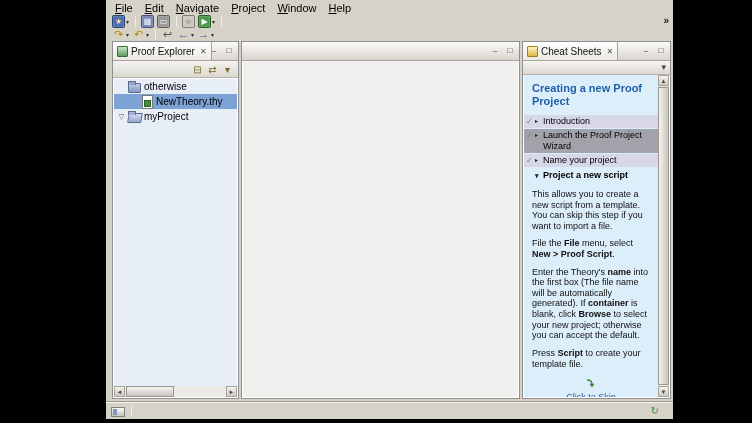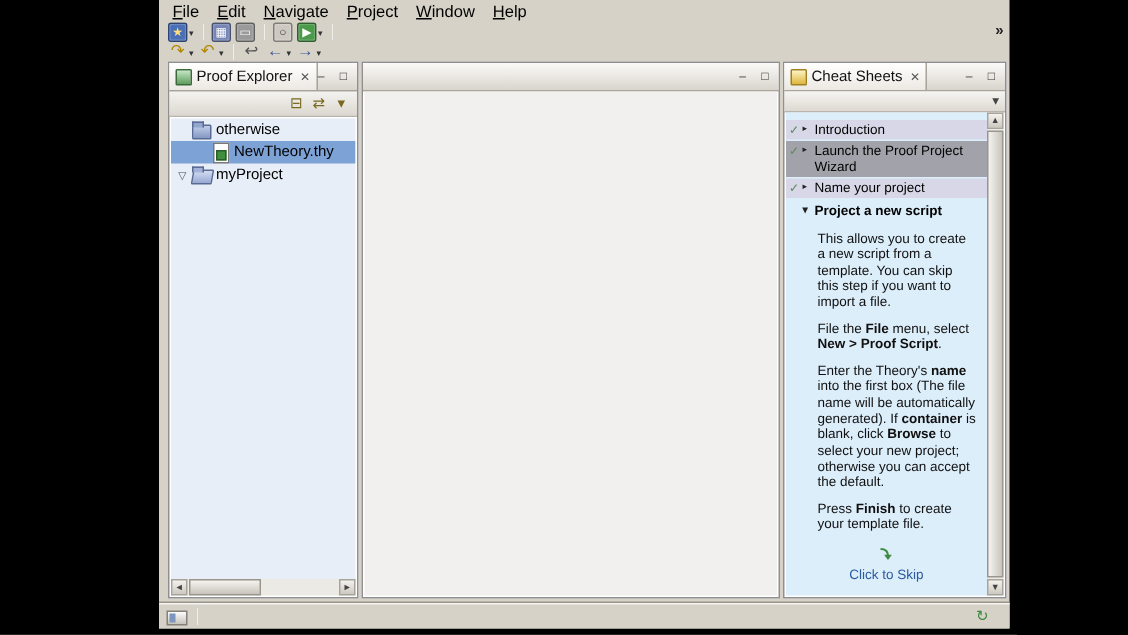--- a/index.html
+++ b/index.html
@@ -103,21 +103,21 @@
   .steps { margin-top:5px; }
   .step-row { display:flex; align-items:flex-start; padding:1px 2px; font-size:9px;
               background:var(--step-row,#d7d7e8); margin-bottom:1px; }
   .step-row.step-hl { background:var(--step-highlight,#a2a2aa); }
   .step-row.step-current { background:transparent; font-weight:bold; margin-top:2px; }
   .step-check { width:9px; color:var(--check,#5a8a5a); font-size:8px; flex:none;
                 line-height:11px; }
   .step-arrow { width:8px; font-size:6px; color:#222; flex:none; line-height:11px; }
   .step-current .step-arrow { font-size:7px; }
   .step-label { flex:1; line-height:1.2; color:#000; }
-  .cs-para { padding:0 7px 0 21px; margin-top:7px; font-size:9px; line-height:1.18;
+  .cs-para { padding:0 7px 0 8px; margin-top:7px; font-size:9px; line-height:1.18;
              color:#101010; }
   .skip { margin-top:9px; display:flex; align-items:center; justify-content:center;
           gap:4px; font-size:9px; color:var(--link,#2a5aa0);flex-direction:column; }
   .cs-vscroll { position:absolute; top:33px; right:1px; bottom:1px; width:11px;
                 background:#eceae4; display:flex; flex-direction:column; }
   .cs-vscroll .scroll-arrow { width:11px; height:11px; }
   .vthumb { flex:1; margin:1px 0; background:linear-gradient(90deg,#f6f4f0,#c8c4bc);
             border:1px solid #9a968e; }
 
   
@@ -257,20 +257,21 @@
           </div>
           <div class="win-btns">
             <span class="win-btn">–</span>
             <span class="win-btn">□</span>
           </div>
         </div>
         <div class="cs-menurow">
           <span class="view-menu">▾</span>
         </div>
         <div class="cs-content">
+          <div class="cs-heading">Creating a new Proof Project</div>
           <div class="steps">
               <div class="step-row">
                 <span class="step-check">✓</span>
                 <span class="step-arrow">▸</span>
                 <span class="step-label">Introduction</span>
               </div>
               <div class="step-row step-hl">
                 <span class="step-check">✓</span>
                 <span class="step-arrow">▸</span>
                 <span class="step-label">Launch the Proof Project Wizard</span>
@@ -283,21 +284,21 @@
               <div class="step-row step-current">
                 <span class="step-check"></span>
                 <span class="step-arrow">▾</span>
                 <span class="step-label">Project a new script</span>
               </div>
             </div>
           <div>
               <p class="cs-para"><span>This allows you to create a new script from a template. You can skip this step if you want to import a file.</span></p>
               <p class="cs-para"><span>File the </span><span style="font-weight: bold;">File</span><span> menu, select </span><span style="font-weight: bold;">New &gt; Proof Script</span><span>.</span></p>
               <p class="cs-para"><span>Enter the Theory's </span><span style="font-weight: bold;">name</span><span> into the first box (The file name will be automatically generated). If </span><span style="font-weight: bold;">container</span><span> is blank, click </span><span style="font-weight: bold;">Browse</span><span> to select your new project; otherwise you can accept the default.</span></p>
-              <p class="cs-para"><span>Press </span><span style="font-weight: bold;">Finish</span><span> to create your template file.</span></p>
+              <p class="cs-para"><span>Press </span><span style="font-weight: bold;">Script</span><span> to create your template file.</span></p>
             </div>
           <div class="skip">
             <svg width="10" height="10" viewBox="0 0 10 10">
               <path d="M1,2 C4.5,2 6,3.5 6,6.5" fill="none" stroke="#3f8a3f" stroke-width="1.4"></path>
               <path d="M3.4,5.8 L6,9.4 L8.6,5.8 Z" fill="#3f8a3f"></path>
             </svg>
             <span>Click to Skip</span>
           </div>
         </div>
         <div class="cs-vscroll">

